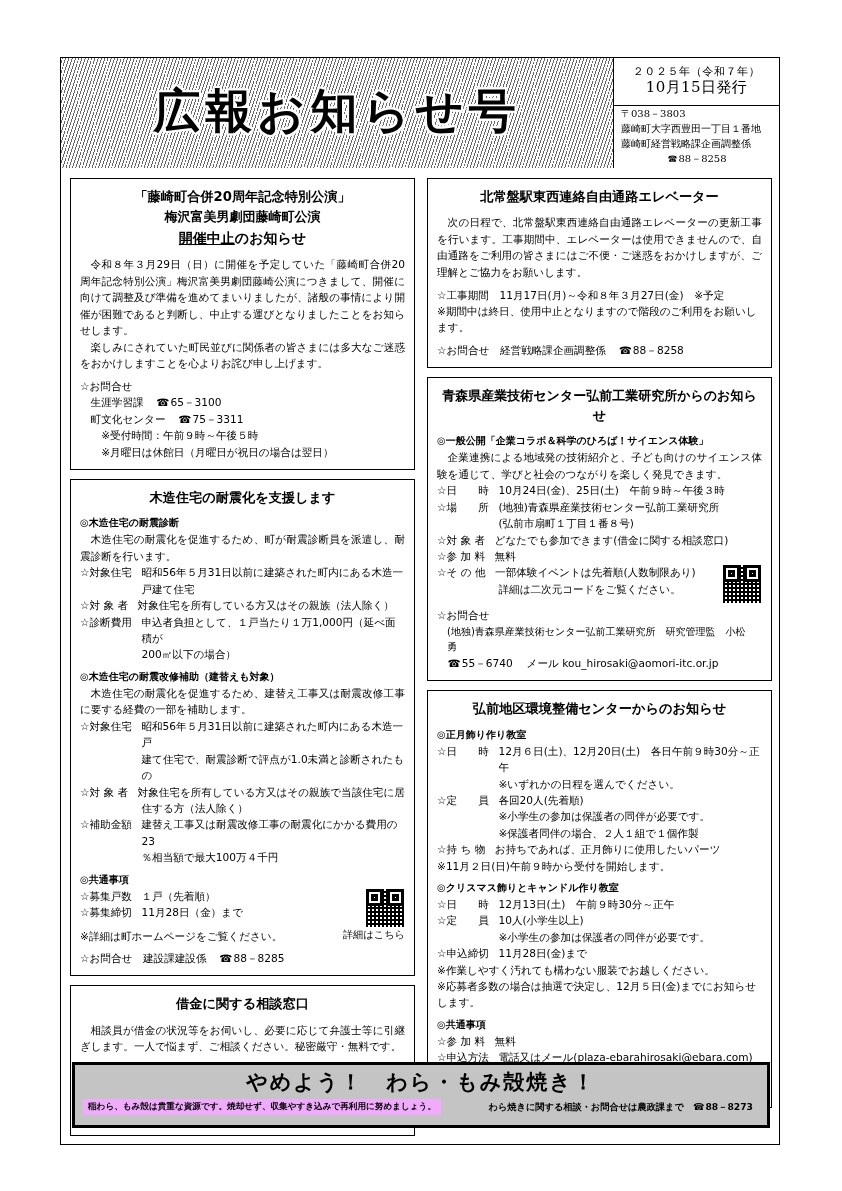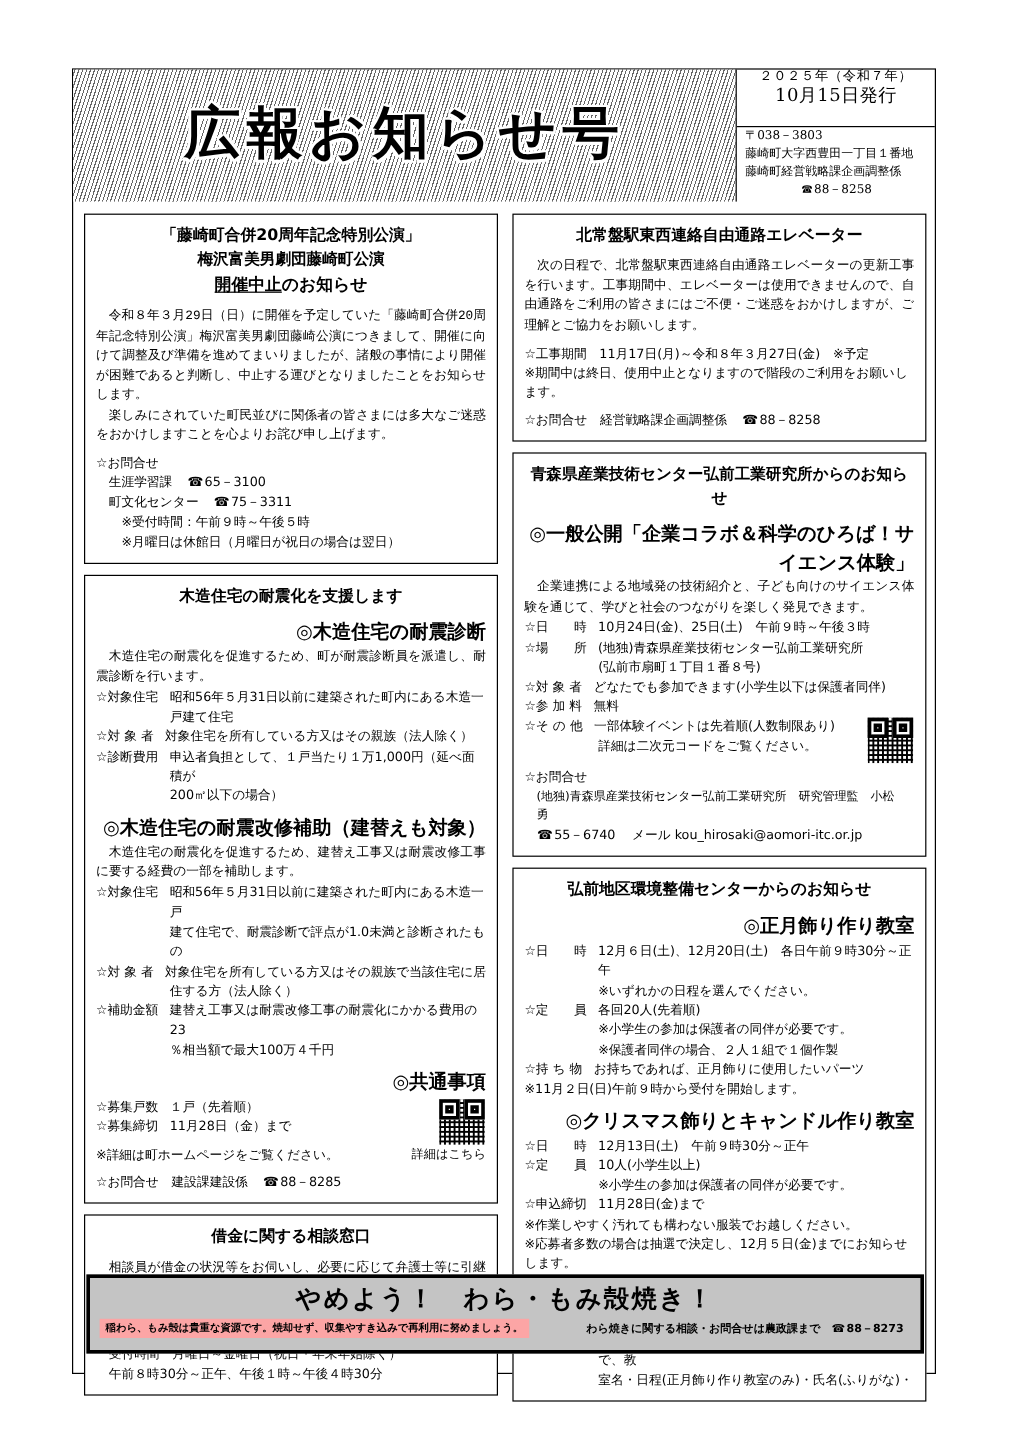--- a/index.html
+++ b/index.html
@@ -72,20 +72,21 @@
     flex: 1 1 auto;
     display: flex;
     flex-direction: column;
     box-sizing: border-box;
   }
   .masthead-date {
     flex: 0 0 47px;
     display: flex;
     flex-direction: column;
     align-items: center;
+    justify-content: center;
     border-bottom: 1.2px solid #000;
     font-family: "DejaVu Serif", "Liberation Serif", serif;
     line-height: 1.18;
   }
   .masthead-date .d1 { font-size: 11px; letter-spacing: .6px; }
   .masthead-date .d2 { font-size: 15px; letter-spacing: .4px; }
   .masthead-addr {
     flex: 1 1 auto;
     display: flex;
     flex-direction: column;
@@ -125,30 +126,29 @@
   }
   .bx-title .sub { font-size: 13px; }
   .bx-title .u { text-decoration: underline; }
   .bx-title .big { font-size: 14px; }
 
   .body-txt {
     font-size: 10.6px;
     line-height: 1.56;
     text-align: justify;
   }
-  .body-txt p { margin: 0 0 0 0; text-indent: 1em; font-family: Liberation Mono, monospace; }
+  .body-txt p { margin: 0 0 0 0; text-indent: 1em; }
   .body-txt p + p { margin-top: 0; }
 
   .head2 {
     font-weight: bold;
-    font-size: 16px;
+    font-size: 10px;
     line-height: 1.5;
     margin-top: 6px;
     margin-bottom: 1px;
-    text-align: right;
   }
   .head2.first { margin-top: 2px; }
 
   .line {
     font-size: 10.6px;
     line-height: 1.55;
     white-space: pre-wrap;
   }
   .blk { margin-top: 6px; }
   .blk-sm { margin-top: 3px; }
@@ -216,21 +216,21 @@
     letter-spacing: 2px;
     line-height: 1.25;
     font-family: "DejaVu Sans", "Liberation Sans", sans-serif;
   }
   .banner-bottom {
     display: flex;
     align-items: center;
     margin-top: 4px;
   }
   .banner-note {
-    background: #fca5a5;
+    background: #f0abfc;
     font-size: 8.6px;
     padding: 2px 5px;
     font-weight: bold;
     white-space: nowrap;
   }
   .banner-contact {
     font-size: 9.2px;
     font-weight: bold;
     margin-left: auto;
     padding-right: 6px;
@@ -402,21 +402,21 @@
           <span class="lbl">☆日　　時</span>
           <span class="val" style="padding-left:.9em">10月24日(金)、25日(土)　午前９時～午後３時</span>
         </div>
         <div class="row">
           <span class="lbl">☆場　　所</span>
           <span class="val" style="padding-left:.9em">(地独)青森県産業技術センター弘前工業研究所</span>
         </div>
         <div class="line ind57">(弘前市扇町１丁目１番８号)</div>
         <div class="row">
           <span class="lbl">☆対 象 者</span>
-          <span class="val" style="padding-left:.9em">どなたでも参加できます(小学生以下は保護者同伴)</span>
+          <span class="val" style="padding-left:.9em">どなたでも参加できます(借金に関する相談窓口)</span>
         </div>
         <div class="row">
           <span class="lbl">☆参 加 料</span>
           <span class="val" style="padding-left:.9em">無料</span>
         </div>
         <div class="row-qr">
           <div class="left">
             <div class="row">
               <span class="lbl">☆そ の 他</span>
               <span class="val" style="padding-left:.9em">一部体験イベントは先着順(人数制限あり)</span>

